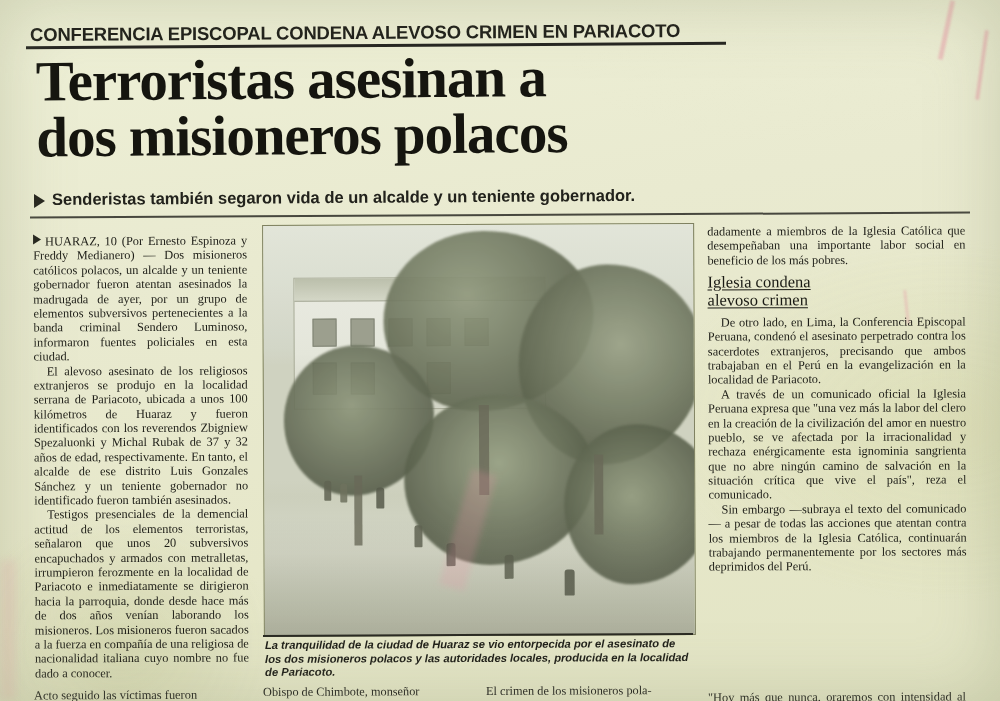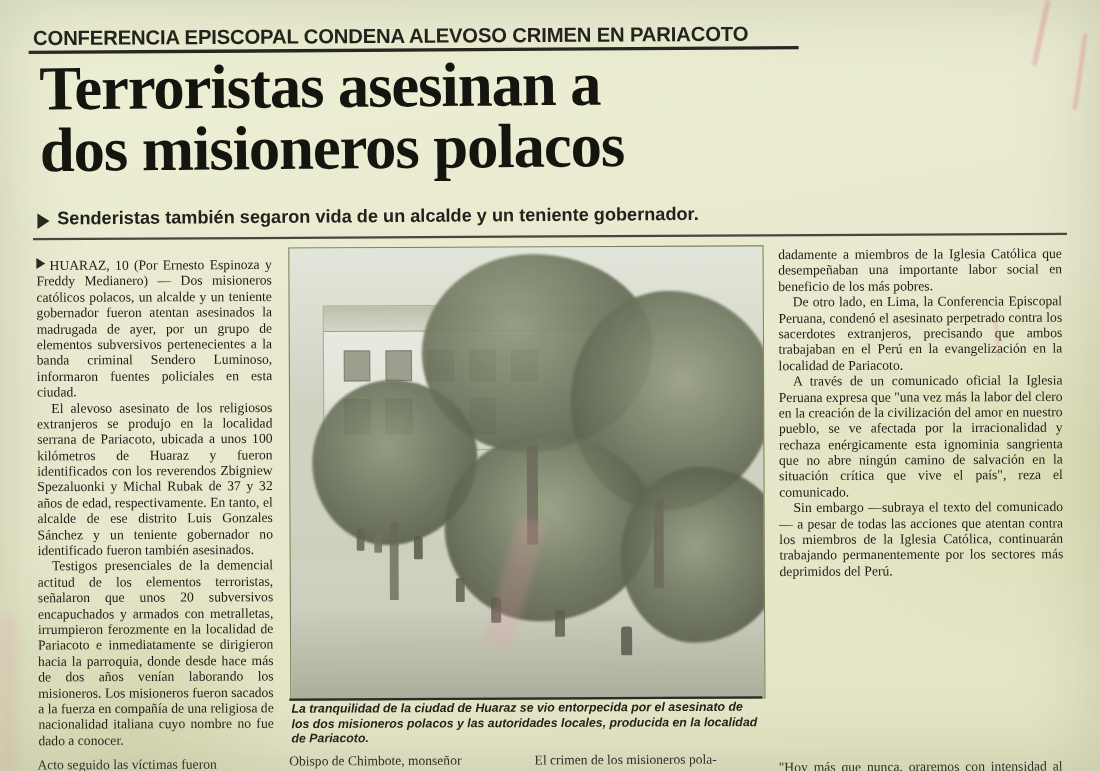--- a/index.html
+++ b/index.html
@@ -338,20 +338,24 @@
   <div class="rule-caption"></div>
   <div class="photo-caption">La tranquilidad de la ciudad de Huaraz se vio entorpecida por el asesinato de los dos misioneros polacos y las autoridades locales, producida en la localidad de Pariacoto.</div>
 
   <div class="bottom-cols">
     <div class="bc">Obispo de Chimbote, monseñor</div>
     <div class="bc">El crimen de los misioneros pola-</div>
   </div>
 
   <div class="col col-3">
     <p class="first">dadamente a miembros de la Iglesia Católica que desempeñaban una importante labor social en beneficio de los más pobres.</p>
+    <div class="subhead2">
+      <span>Iglesia condena</span><br>
+      <span>alevoso crimen</span>
+    </div>
     <p>De otro lado, en Lima, la Conferencia Episcopal Peruana, condenó el asesinato perpetrado contra los sacerdotes extranjeros, precisando que ambos trabajaban en el Perú en la evangelización en la localidad de Pariacoto.</p>
     <p>A través de un comunicado oficial la Iglesia Peruana expresa que "una vez más la labor del clero en la creación de la civilización del amor en nuestro pueblo, se ve afectada por la irracionalidad y rechaza enérgicamente esta ignominia sangrienta que no abre ningún camino de salvación en la situación crítica que vive el país", reza el comunicado.</p>
     <p>Sin embargo —subraya el texto del comunicado— a pesar de todas las acciones que atentan contra los miembros de la Iglesia Católica, continuarán trabajando permanentemente por los sectores más deprimidos del Perú.</p>
   </div>
   <div class="col3-bottom-note">"Hoy más que nunca, oraremos con intensidad al Señor, para que la reconciliación llegue al Perú", anota. Finalmente se informó que el</div>
 
   <div class="streak s1"></div>
   <div class="streak s2"></div>
   <div class="streak s3"></div>
   <div class="streak s4"></div>

